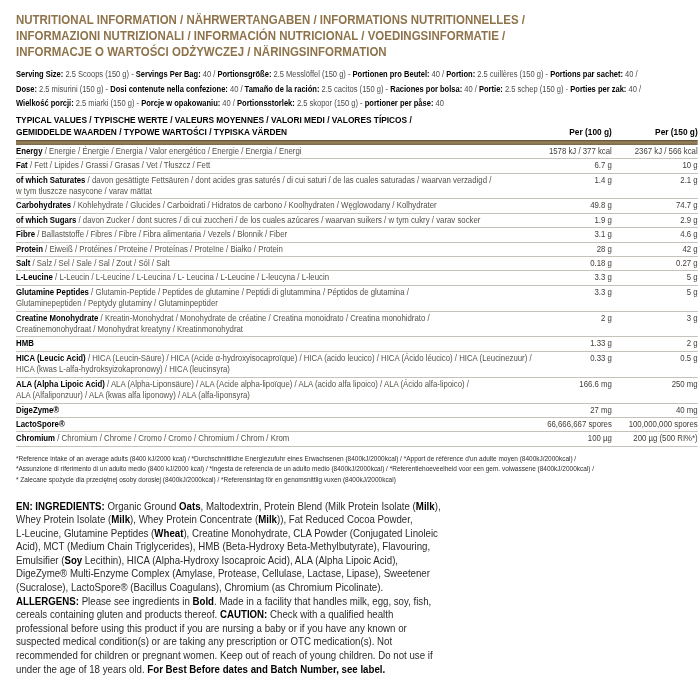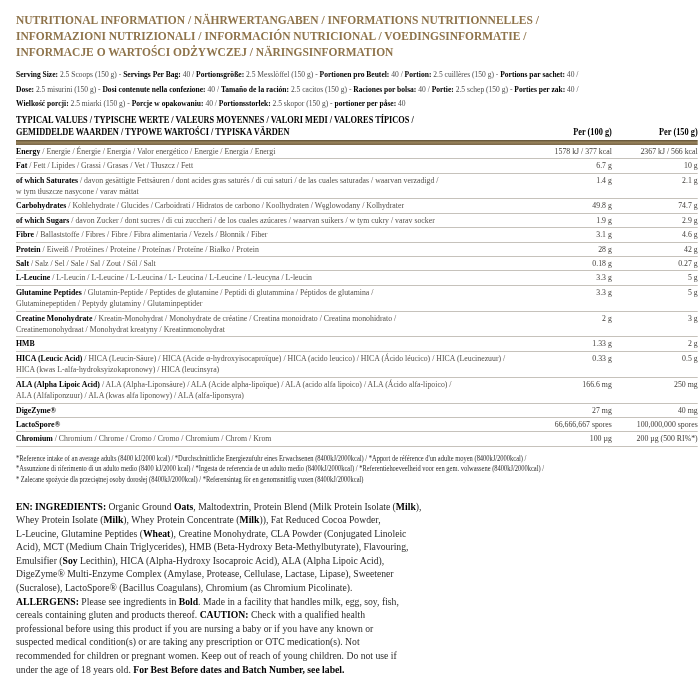--- a/index.html
+++ b/index.html
@@ -1,18 +1,18 @@
 <!DOCTYPE html>
 <html><head>
 <meta charset="utf-8">
 <style>
   html,body{margin:0;padding:0;background:#fff;}
   .page{
     position:relative;width:700px;height:694px;background:#ffffff;overflow:hidden;
-    font-family:Liberation Serif, serif;color:#1c1c1c;
+    font-family:Liberation Sans, sans-serif;color:#1c1c1c;
   }
   .inner{padding:12px 0 0 16px;}
   .b{font-weight:bold;color:#000;}
   
   .cond85{transform:scaleX(0.85);transform-origin:0 0;width:802px;}
   .cond82{transform:scaleX(0.82);transform-origin:0 0;width:832px;}
 
   .title{font-weight:bold;font-size:13.5px;line-height:16px;letter-spacing:0;}
   .title div{white-space:nowrap;}
 

